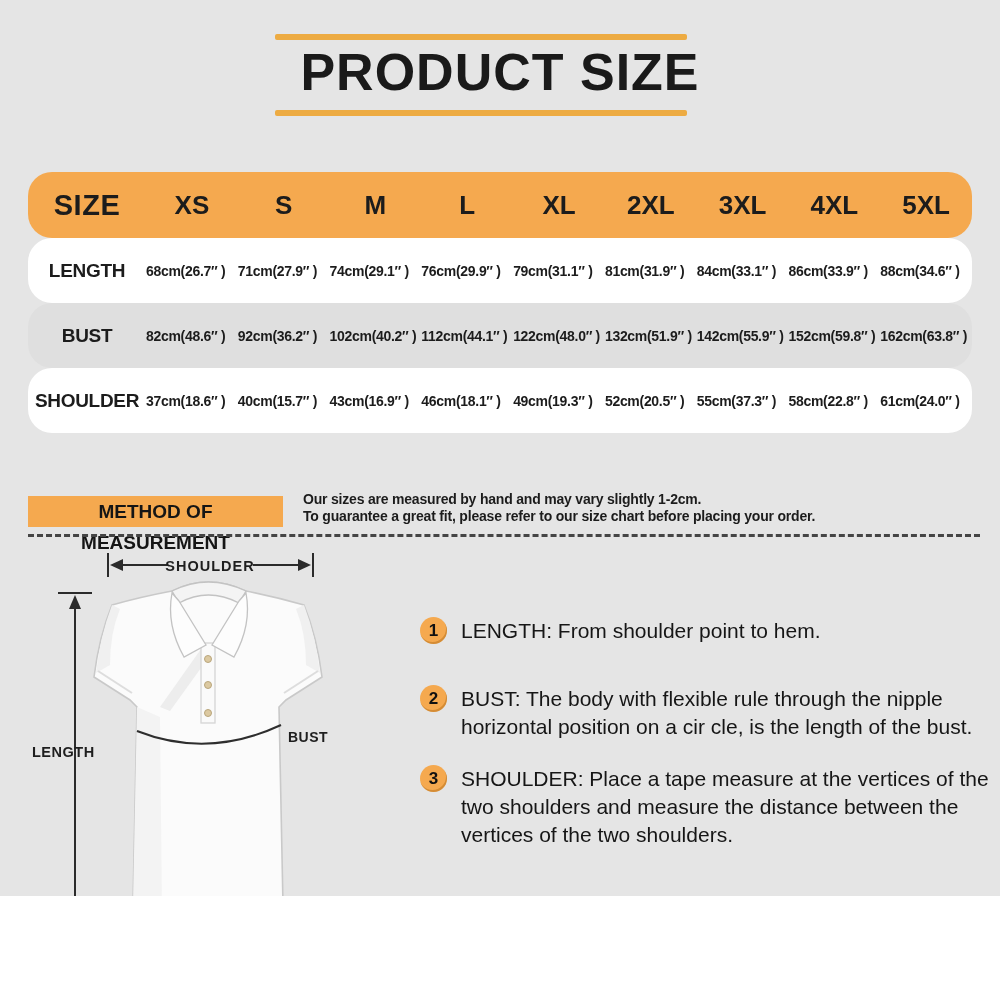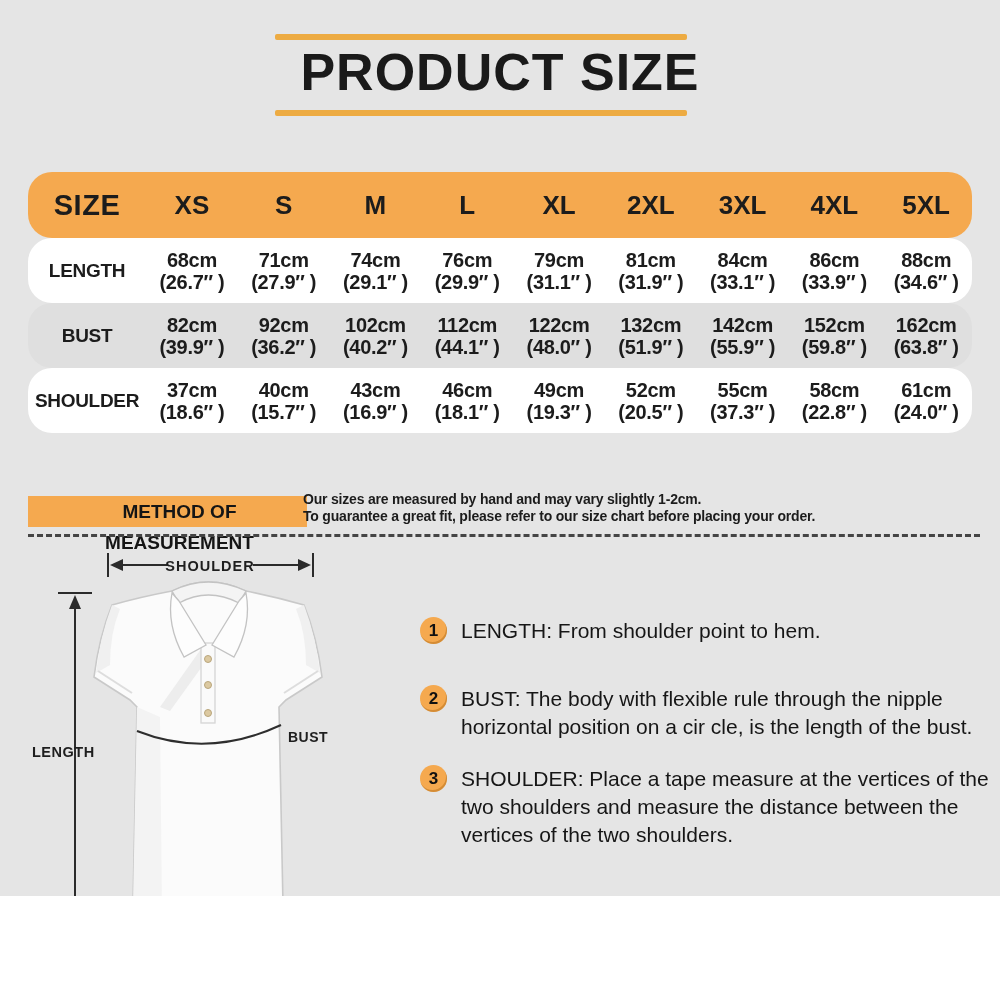--- a/index.html
+++ b/index.html
@@ -19,25 +19,25 @@
   .size-table{position:absolute;left:28px;top:172px;width:944px;}
   .trow{display:flex;align-items:center;border-radius:24px;}
   .thead{height:66px;background:#F5A94F;}
   .drow{height:65px;background:#ffffff;}
   .drow.alt{background:#DFDFDF;}
   .c0{width:118px;flex:0 0 118px;text-align:center;}
   .c{flex:1;text-align:center;}
   .hsize{font-size:29px;font-weight:bold;letter-spacing:0.5px;}
   .hcol{font-size:26px;font-weight:bold;}
   .rlabel{font-size:19px;font-weight:bold;letter-spacing:-0.3px;}
-  .cell{display:flex;flex-direction:column;line-height:22px;font-size:20px;font-weight:bold;letter-spacing:-0.3px;}
+  .cell{display:flex;flex-direction:row;line-height:22px;font-size:14px;font-weight:bold;letter-spacing:-0.3px;}
   
   .method-box{
     position:absolute;left:28px;top:496px;width:255px;height:31px;line-height:31px;
-    background:#F5A94F;text-align:center;font-size:19px;font-weight:bold;color:#151515;padding-left:24px;
+    background:#F5A94F;text-align:center;font-size:19px;font-weight:bold;color:#151515;
   }
   .notes{position:absolute;left:303px;top:491px;line-height:17px;font-size:14px;font-weight:bold;letter-spacing:-0.2px;white-space:nowrap;}
   .dashed-divider{position:absolute;left:28px;top:534px;width:952px;height:0;border-top:3px dashed #454545;}
   
   .diagram{position:absolute;left:20px;top:545px;width:400px;height:440px;}
   .diagram text{font-family:"Liberation Sans",sans-serif;font-weight:bold;fill:#1e1e1e;}
   
   .inst{position:absolute;left:420px;display:flex;align-items:flex-start;}
   .badge{
     flex:0 0 27px;width:27px;height:27px;border-radius:50%;background:#F5A94F;
@@ -107,21 +107,21 @@
       <div class="c cell">
           <span>88cm</span>
           <span>(34.6″ )</span>
         </div>
     </div>
 
     <div class="trow drow alt">
       <div class="c0 rlabel">BUST</div>
       <div class="c cell">
           <span>82cm</span>
-          <span>(39.9″ )</span>
+          <span>(48.6″ )</span>
         </div>
       <div class="c cell">
           <span>92cm</span>
           <span>(36.2″ )</span>
         </div>
       <div class="c cell">
           <span>102cm</span>
           <span>(40.2″ )</span>
         </div>
       <div class="c cell">

